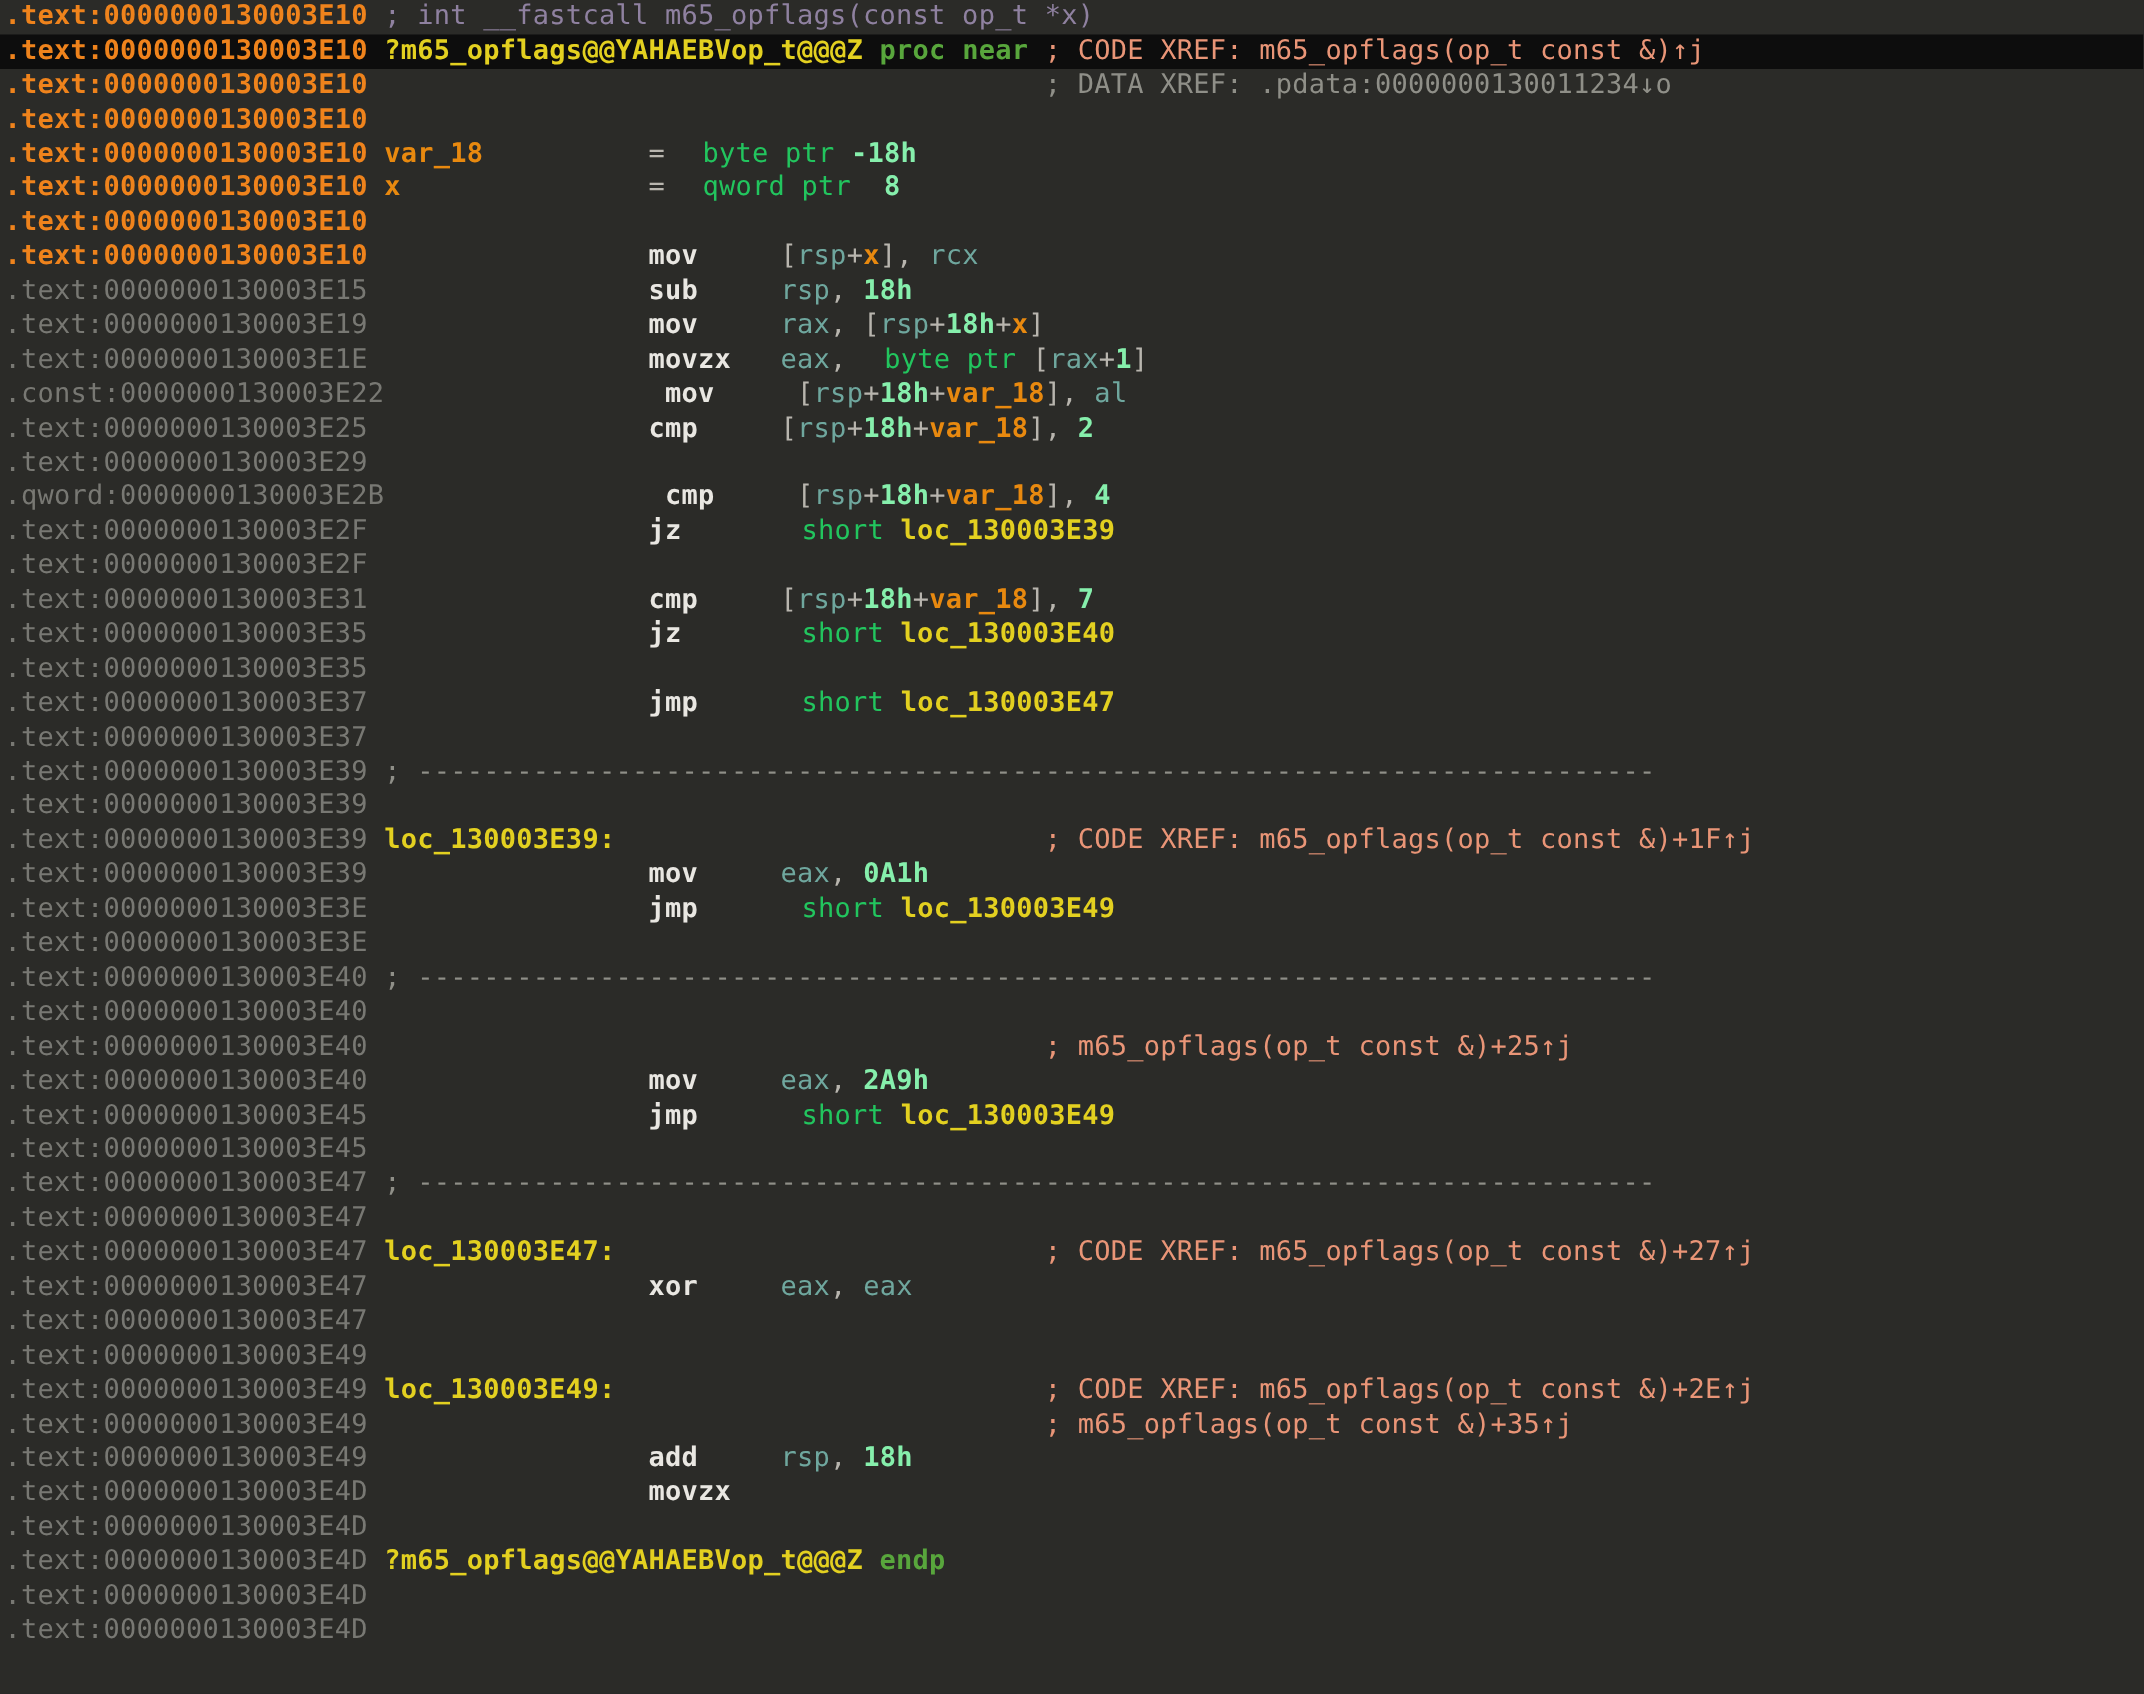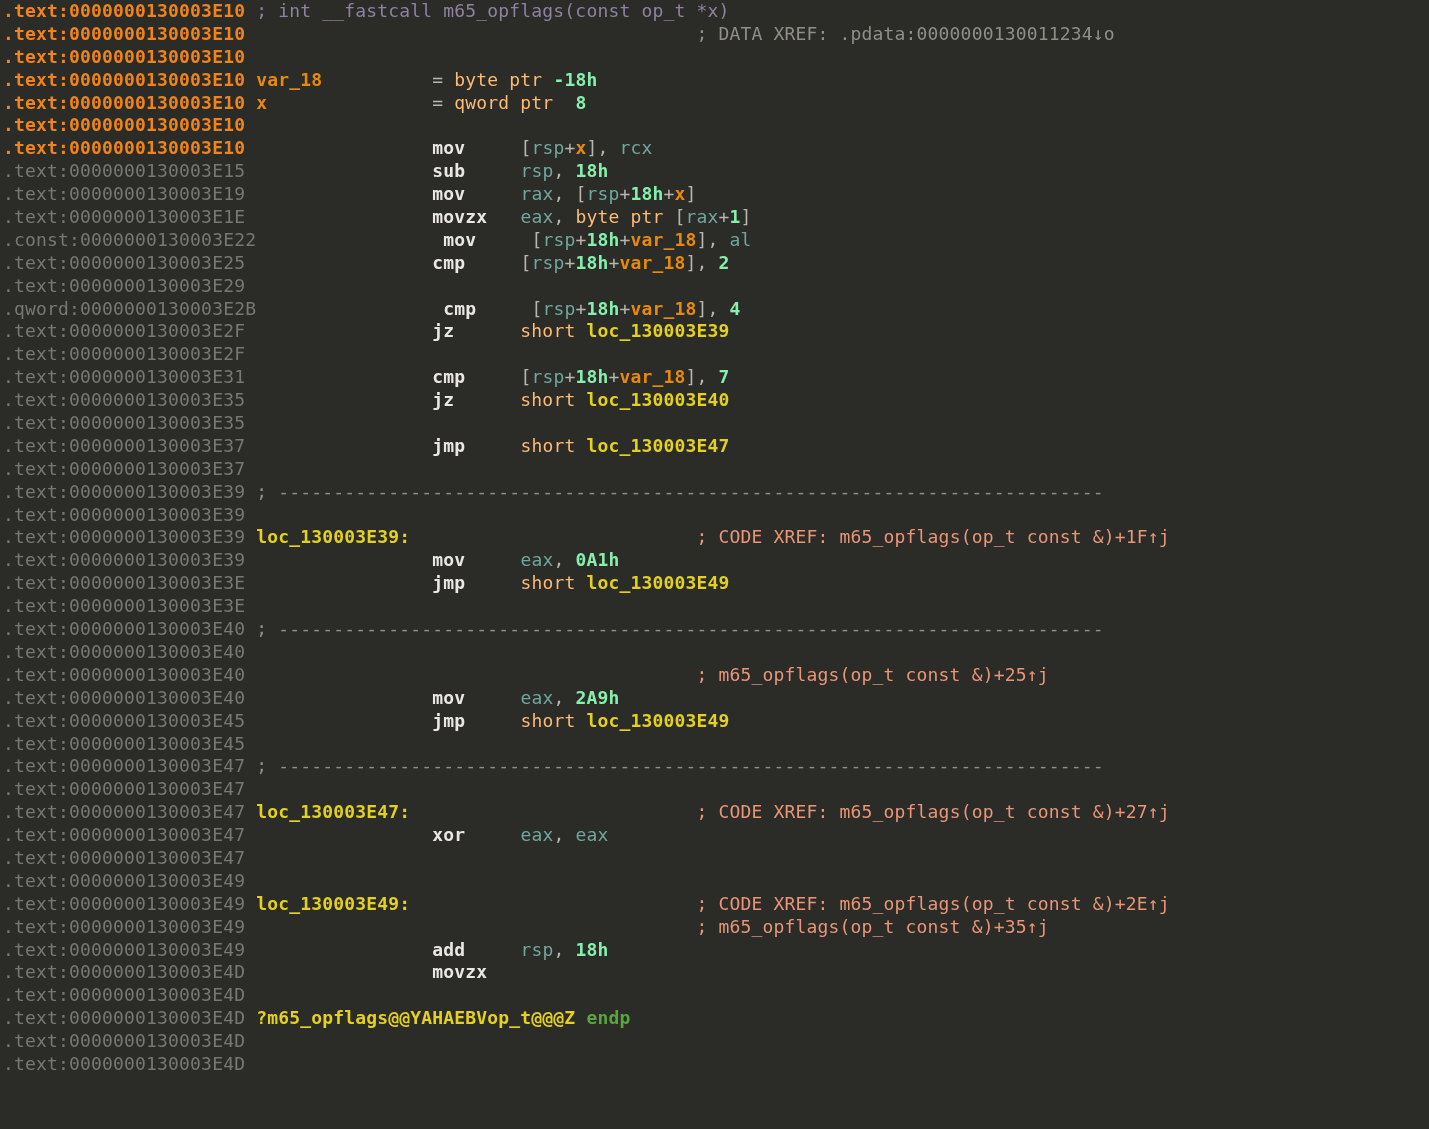--- a/index.html
+++ b/index.html
@@ -19,28 +19,29 @@
   .t-cpu{color:#8f81a0;}                      
   .t-nm{color:#e3d020;font-weight:bold;}      
   .t-kw{color:#58a63c;font-weight:bold;}      
   .t-xr{color:#e99577;}                        
   .t-c{color:#8f8f88;}                         
   .t-i{color:#e9e7e2;font-weight:bold;}        
   .t-r{color:#6fa79e;}                         
   .t-n{color:#86efac;font-weight:bold;}                         
   .t-v{color:#e8890f;font-weight:bold;margin-top:24px;}        
   .t-p{color:#b8b5ae;}                         
-  .t-k2{color:#fdba74;}                        
+  .t-k2{color:#22c55e;margin-left:14px;}                        
 </style>
 </head>
 <body>
 
 <div class="screen">
   <div id="listing">
       <div class="line"><span class="addr hi">.text:0000000130003E10</span> <span class="t-cpu">; int __fastcall m65_opflags(const op_t *x)</span></div>
+      <div class="line hl"><span class="addr hi">.text:0000000130003E10</span> <span class="t-nm">?m65_opflags@@YAHAEBVop_t@@@Z</span><span class="t-p"> </span><span class="t-kw">proc near</span><span class="t-p"> </span><span class="t-xr">; CODE XREF: m65_opflags(op_t const &amp;)↑j</span></div>
       <div class="line"><span class="addr hi">.text:0000000130003E10</span> <span class="t-p">                                        </span><span class="t-c">; DATA XREF: .pdata:0000000130011234↓o</span></div>
       <div class="line"><span class="addr hi">.text:0000000130003E10</span> </div>
       <div class="line"><span class="addr hi">.text:0000000130003E10</span> <span class="t-v">var_18</span><span class="t-p">          </span><span class="t-p">= </span><span class="t-k2">byte ptr </span><span class="t-n">-18h</span></div>
       <div class="line"><span class="addr hi">.text:0000000130003E10</span> <span class="t-v">x</span><span class="t-p">               </span><span class="t-p">= </span><span class="t-k2">qword ptr  </span><span class="t-n">8</span></div>
       <div class="line"><span class="addr hi">.text:0000000130003E10</span> </div>
       <div class="line"><span class="addr hi">.text:0000000130003E10</span> <span class="t-p">                </span><span class="t-i">mov</span><span class="t-p">     </span><span class="t-p">[</span><span class="t-r">rsp</span><span class="t-p">+</span><span class="t-v">x</span><span class="t-p">], </span><span class="t-r">rcx</span></div>
       <div class="line"><span class="addr">.text:0000000130003E15</span> <span class="t-p">                </span><span class="t-i">sub</span><span class="t-p">     </span><span class="t-r">rsp</span><span class="t-p">, </span><span class="t-n">18h</span></div>
       <div class="line"><span class="addr">.text:0000000130003E19</span> <span class="t-p">                </span><span class="t-i">mov</span><span class="t-p">     </span><span class="t-r">rax</span><span class="t-p">, [</span><span class="t-r">rsp</span><span class="t-p">+</span><span class="t-n">18h</span><span class="t-p">+</span><span class="t-v">x</span><span class="t-p">]</span></div>
       <div class="line"><span class="addr">.text:0000000130003E1E</span> <span class="t-p">                </span><span class="t-i">movzx</span><span class="t-p">   </span><span class="t-r">eax</span><span class="t-p">, </span><span class="t-k2">byte ptr </span><span class="t-p">[</span><span class="t-r">rax</span><span class="t-p">+</span><span class="t-n">1</span><span class="t-p">]</span></div>
       <div class="line"><span class="addr">.const:0000000130003E22</span> <span class="t-p">                </span><span class="t-i">mov</span><span class="t-p">     </span><span class="t-p">[</span><span class="t-r">rsp</span><span class="t-p">+</span><span class="t-n">18h</span><span class="t-p">+</span><span class="t-v">var_18</span><span class="t-p">], </span><span class="t-r">al</span></div>

